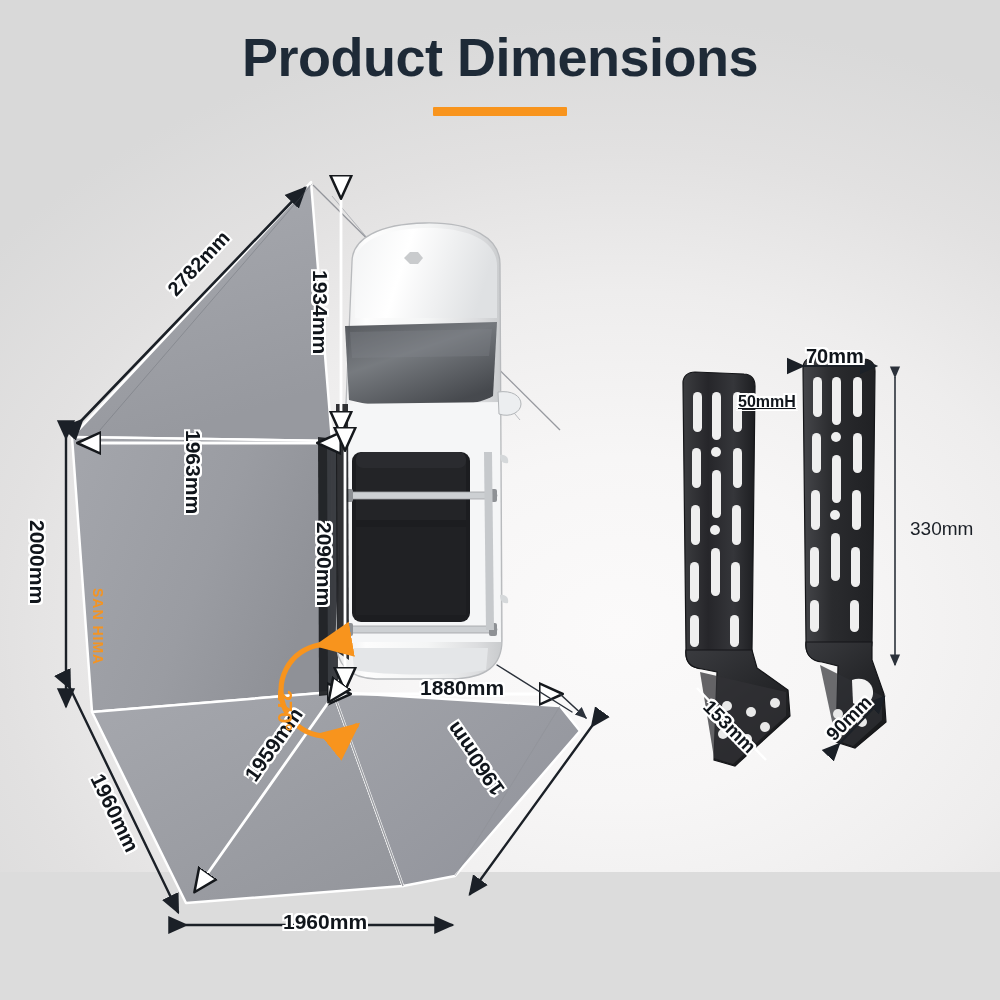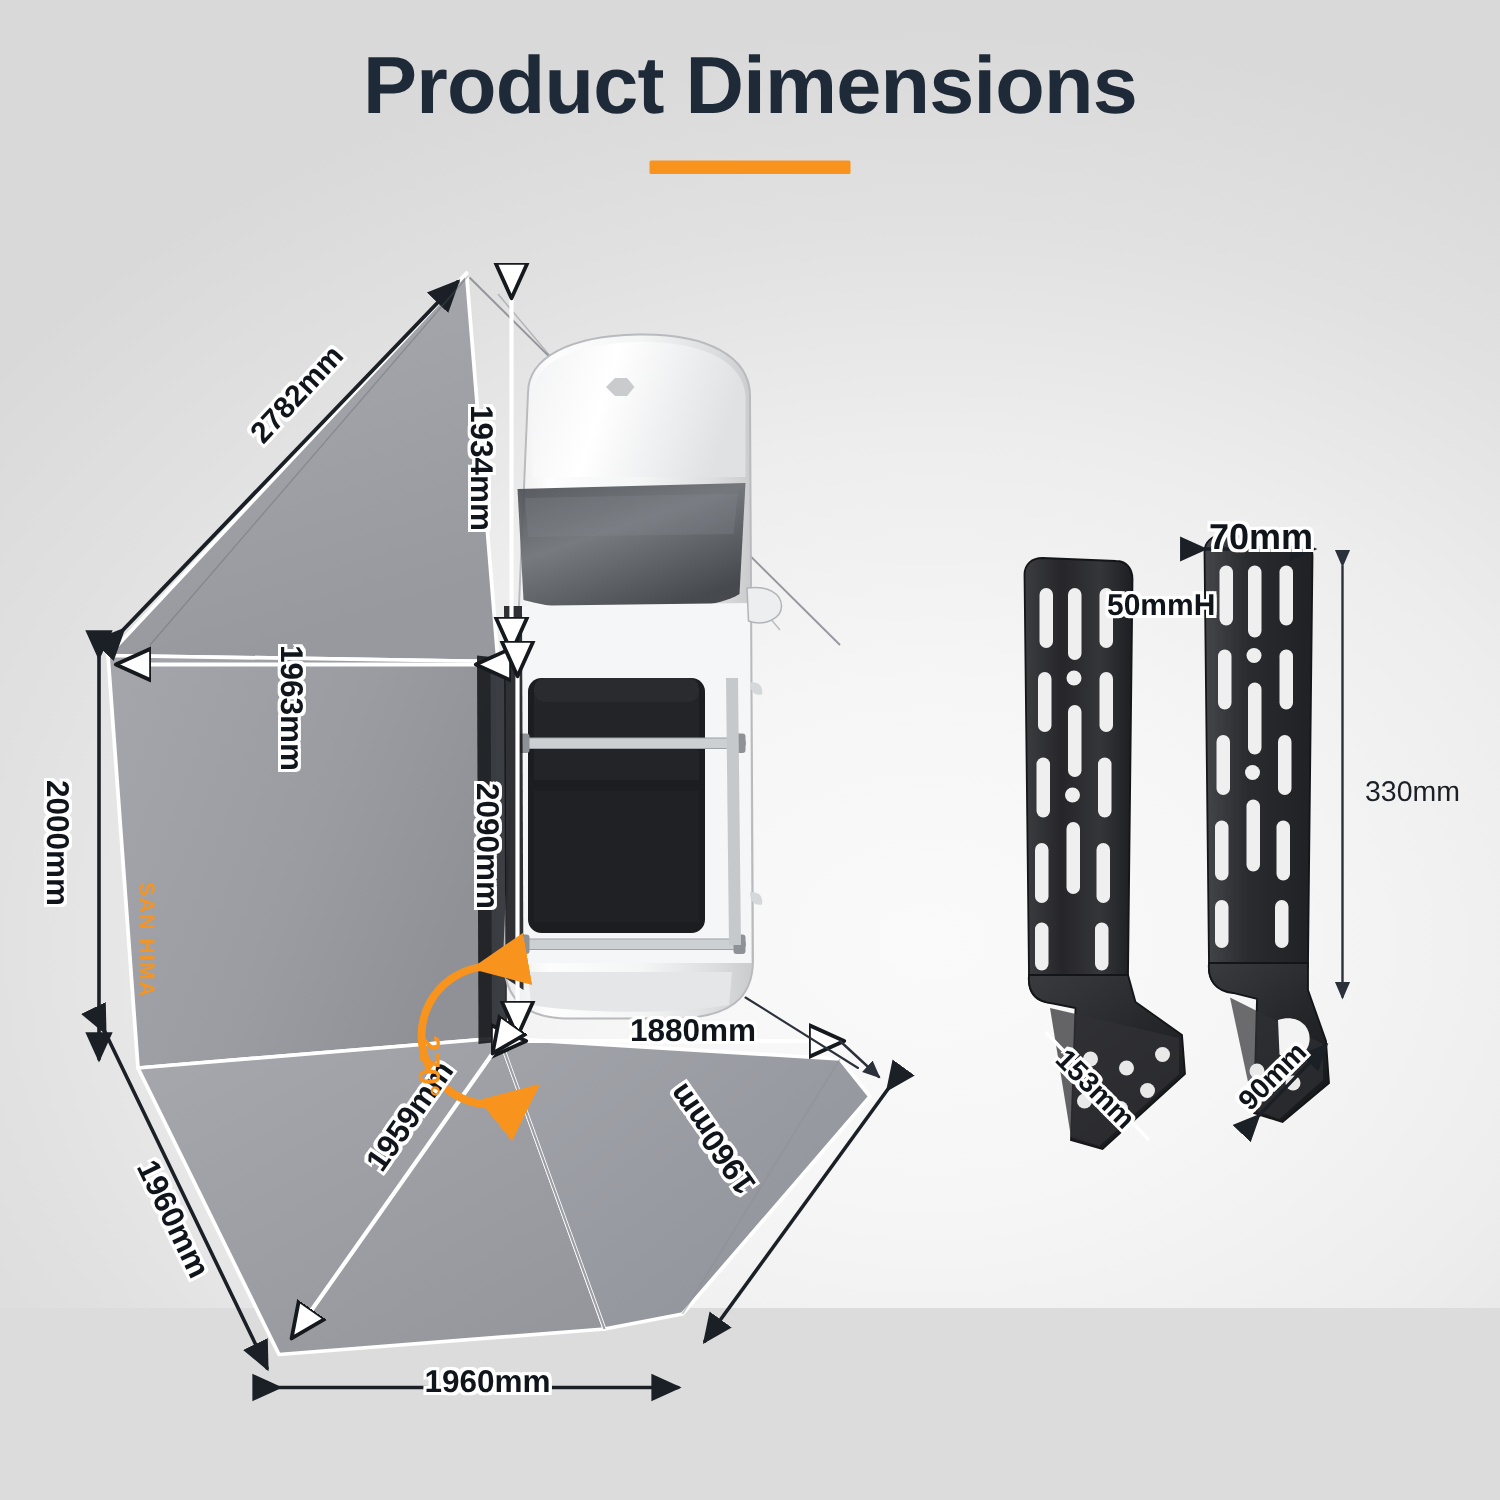--- a/index.html
+++ b/index.html
@@ -304,23 +304,23 @@
   <div class="lbl" style="left:240px;top:772px;font-size:21px;transform:rotate(-55deg);transform-origin:left top;">1959mm</div>
 
   <div class="lbl" style="left:490px;top:800px;font-size:21px;transform:rotate(-125deg);transform-origin:left top;">1960mm</div>
 
   <div class="lbl" style="left:283px;top:910px;font-size:21px;">1960mm</div>
 
   <div class="lbl orange plain" style="left:296px;top:690px;font-size:20px;font-weight:bold;transform:rotate(90deg);transform-origin:left top;">270°</div>
 
   <div class="lbl orange plain" style="left:106px;top:588px;font-size:14px;font-weight:bold;letter-spacing:1px;transform:rotate(90deg);transform-origin:left top;opacity:0.95;">SAN HIMA</div>
 
-  <div class="lbl" style="left:806px;top:345px;font-size:24px;">70mm</div>
-
-  <div class="lbl" style="left:738px;top:393px;font-size:20px;">50mmH</div>
+  <div class="lbl" style="left:806px;top:345px;font-size:20px;">70mm</div>
+
+  <div class="lbl" style="left:738px;top:393px;font-size:16px;text-decoration:underline;">50mmH</div>
 
   <div class="lbl plain" style="left:910px;top:518px;font-size:19px;font-weight:normal;color:#1b2027;">330mm</div>
 
   <div class="lbl" style="left:714px;top:696px;font-size:19px;transform:rotate(45deg);transform-origin:left top;">153mm</div>
 
   <div class="lbl" style="left:822px;top:730px;font-size:19px;transform:rotate(-45deg);transform-origin:left top;">90mm</div>
 
 </div>
 
 </body></html>

